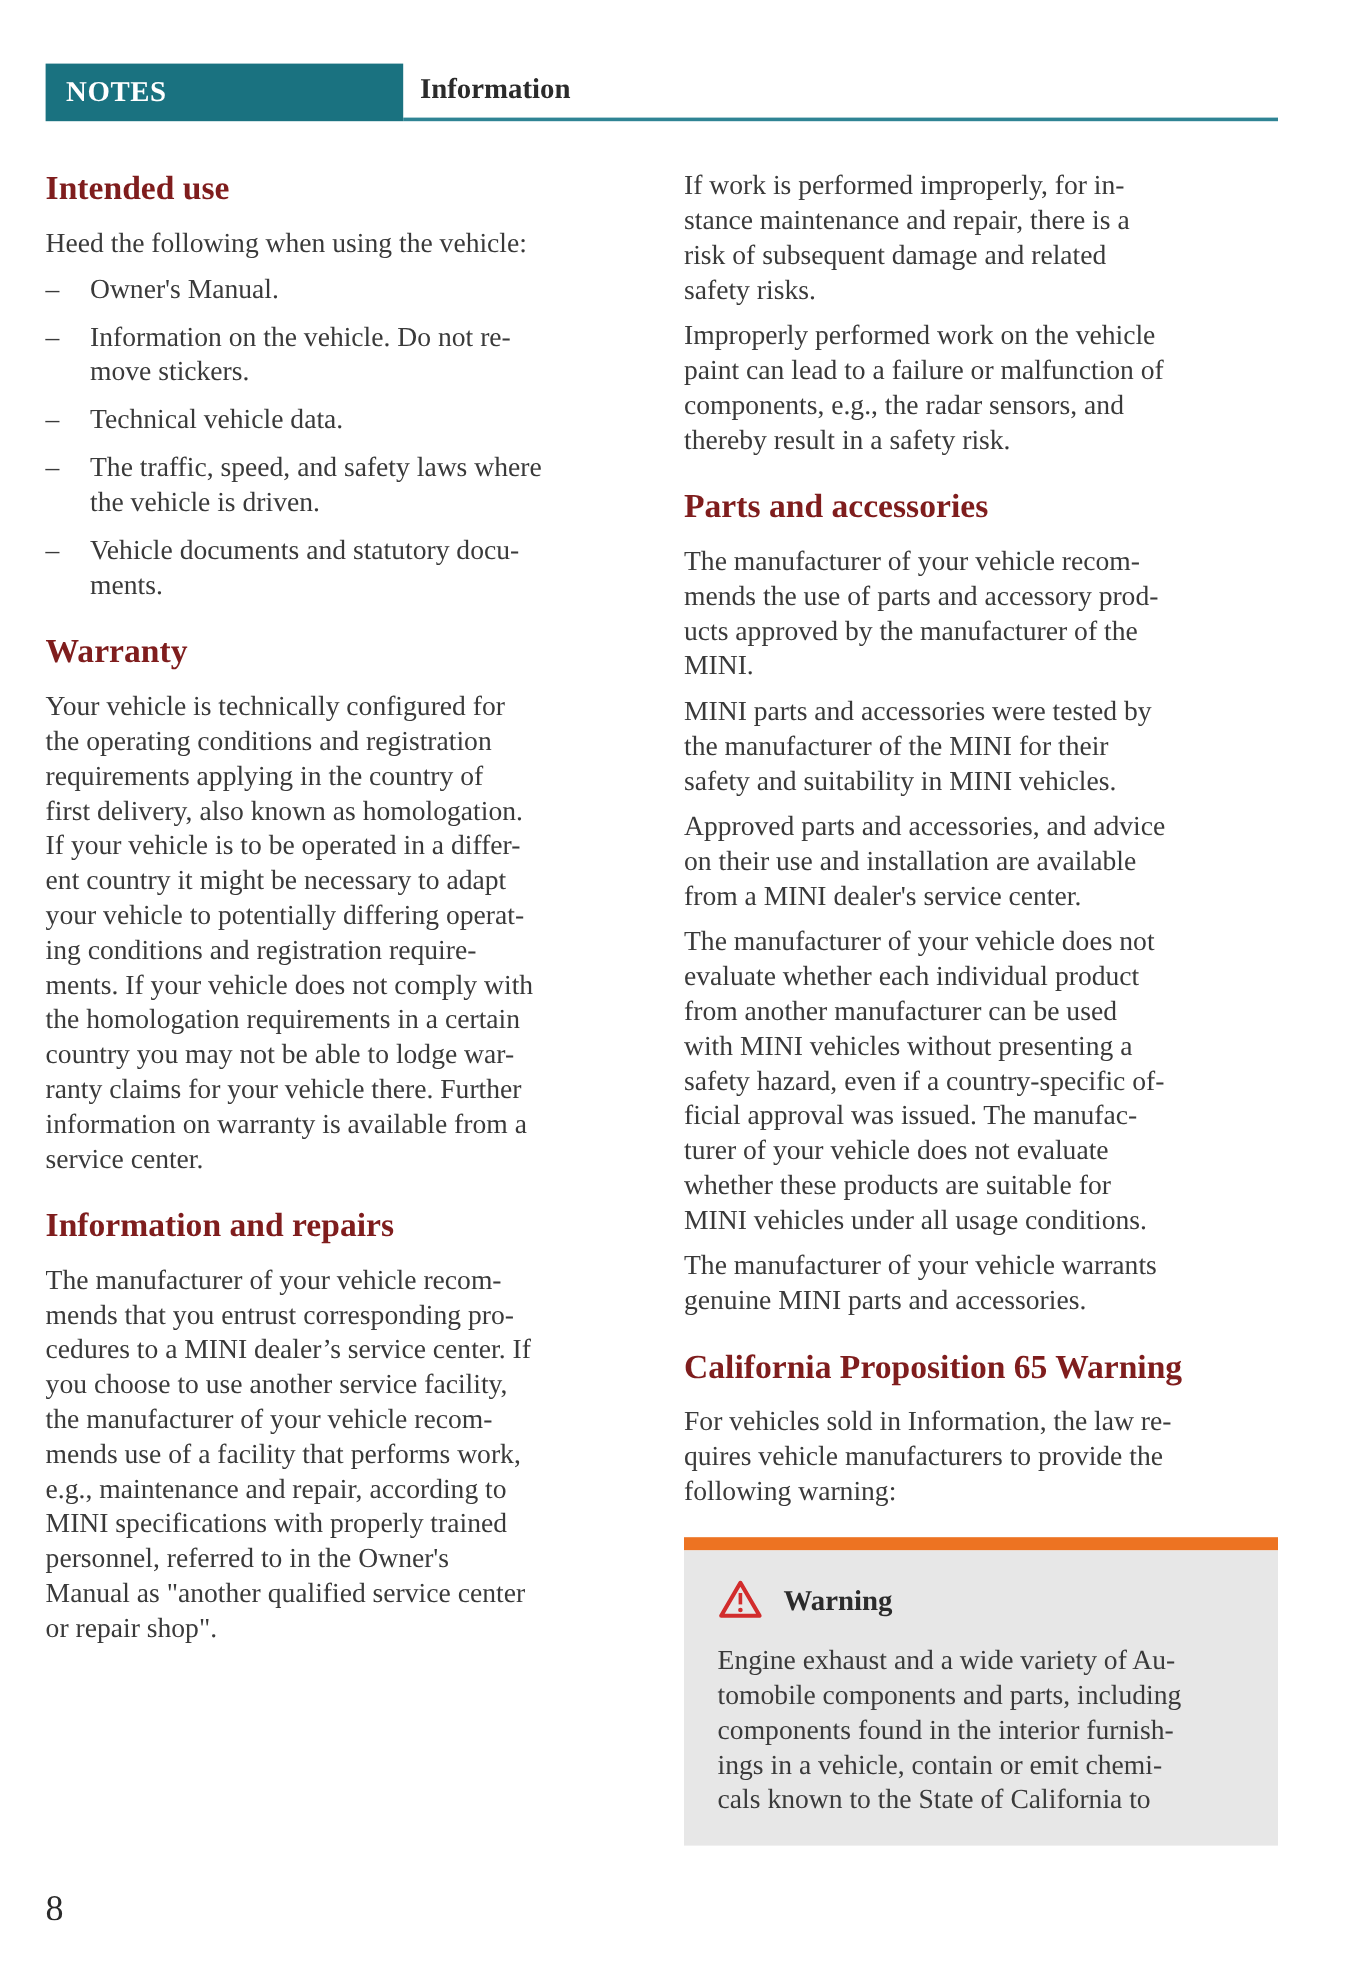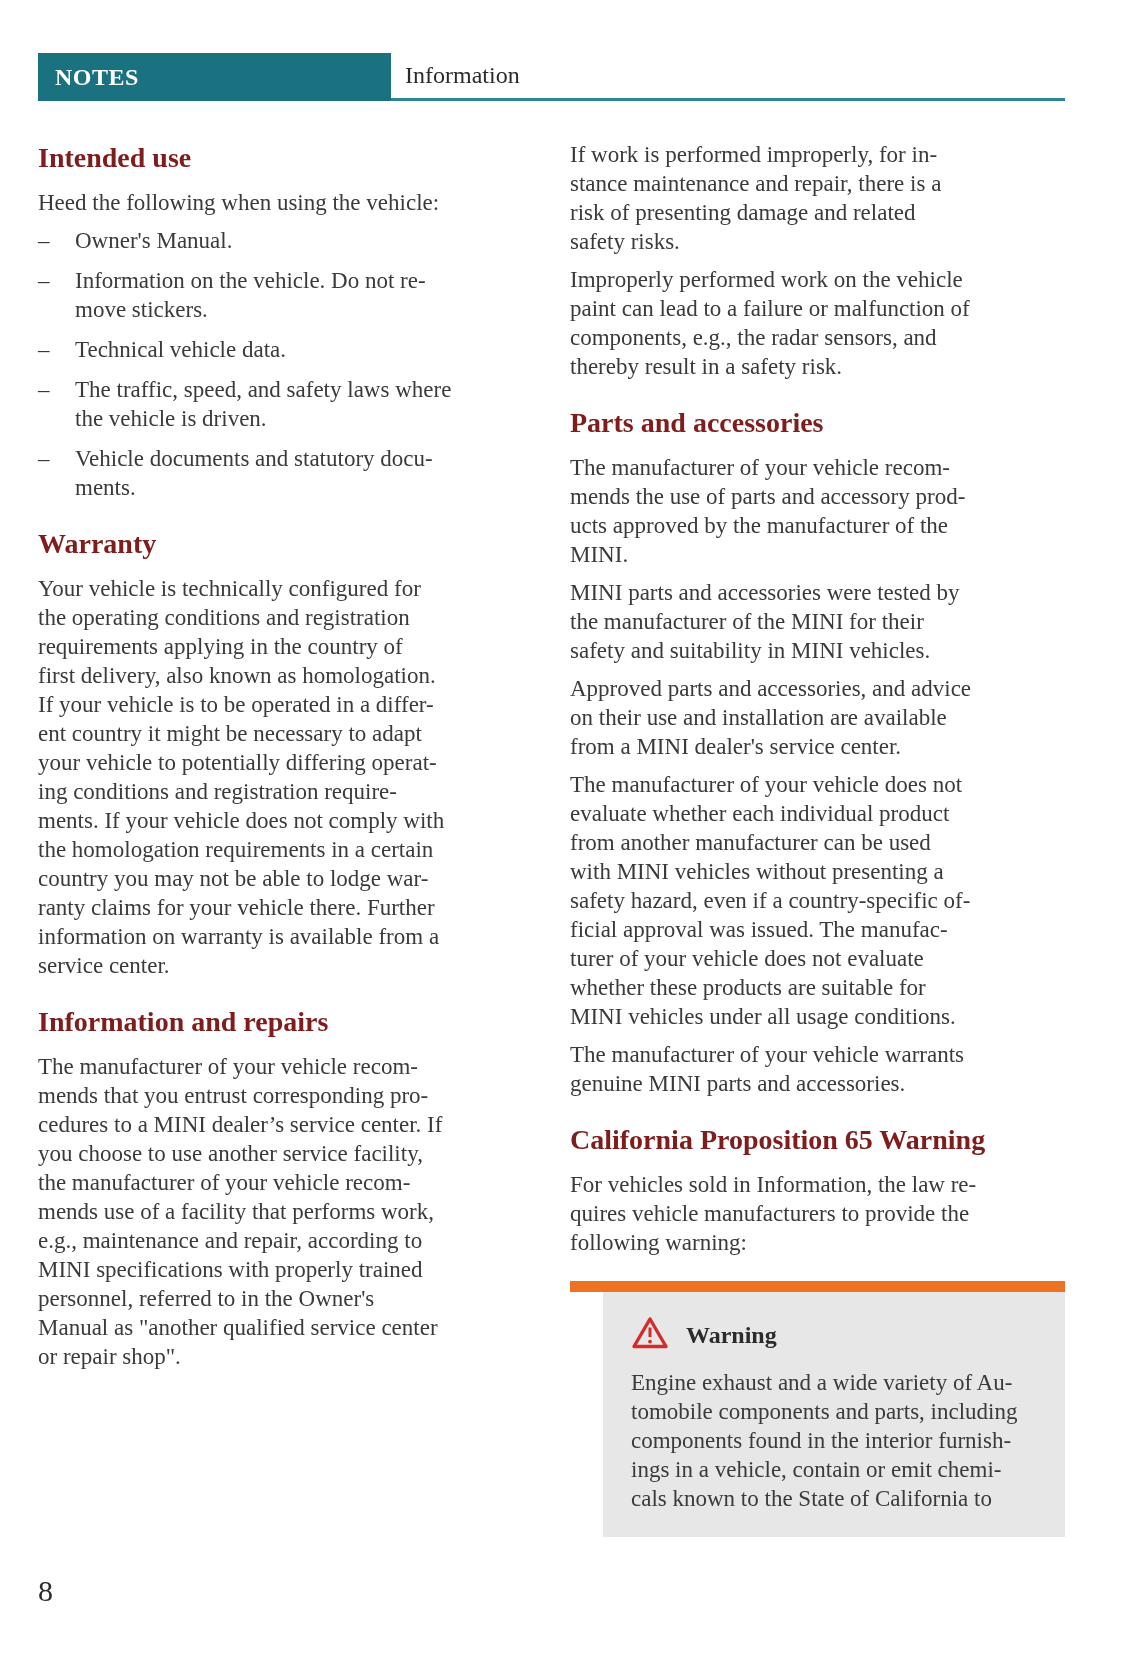--- a/index.html
+++ b/index.html
@@ -19,39 +19,39 @@
     width: 1027px; 
   }
   
   .header {
     display: flex;
     align-items: stretch;
     height: 48px;
     margin-bottom: 39px;
   }
   .notes-box {
-    width: 353px;
+    width: 298px;
     background: #1A7280;
     color: #ffffff;
     display: flex;
     align-items: center;
     padding-left: 17px;
     box-sizing: border-box;
     font-size: 24px;
     font-weight: bold;
     letter-spacing: 0.5px;
   }
   .header-right {
     flex: 1;
     border-bottom: 3px solid #2F8494;
     display: flex;
     align-items: center;
     padding-left: 14px;
     font-size: 24px;
-    font-weight: normal;
+    font-weight: bold;
     color: #2b2b2b;
   }
   
   .columns {
     display: flex;
   }
   .col-left  { width: 472px; margin-right: 60px; flex-shrink: 0; }
   .col-right { width: 495px; flex-shrink: 0; }
 
   h2.section-title {
@@ -90,21 +90,20 @@
 
   
   .warning-box { margin-top: 24px; }
   .warning-topbar {
     height: 11px;
     background: #ED7322;
   }
   .warning-content {
     background: #E7E7E7;
     padding: 24px 28px 24px 28px;
-    margin-left: 33px;
   }
   .warning-title-row {
     display: flex;
     align-items: center;
     margin-bottom: 14px;
   }
   .warning-icon { flex-shrink: 0; margin-right: 17px; }
   .warning-title {
     font-size: 24px;
     font-weight: bold;
@@ -196,21 +195,21 @@
 personnel, referred to in the Owner's
 Manual as "another qualified service center
 or repair shop".</p>
 
     </div>
 
     <div class="col-right">
 
       <p class="body-text">If work is performed improperly, for in-
 stance maintenance and repair, there is a
-risk of presenting damage and related
+risk of subsequent damage and related
 safety risks.</p>
       <p class="body-text">Improperly performed work on the vehicle
 paint can lead to a failure or malfunction of
 components, e.g., the radar sensors, and
 thereby result in a safety risk.</p>
 
       <h2 class="section-title">Parts and accessories</h2>
       <p class="body-text">The manufacturer of your vehicle recom-
 mends the use of parts and accessory prod-
 ucts approved by the manufacturer of the

